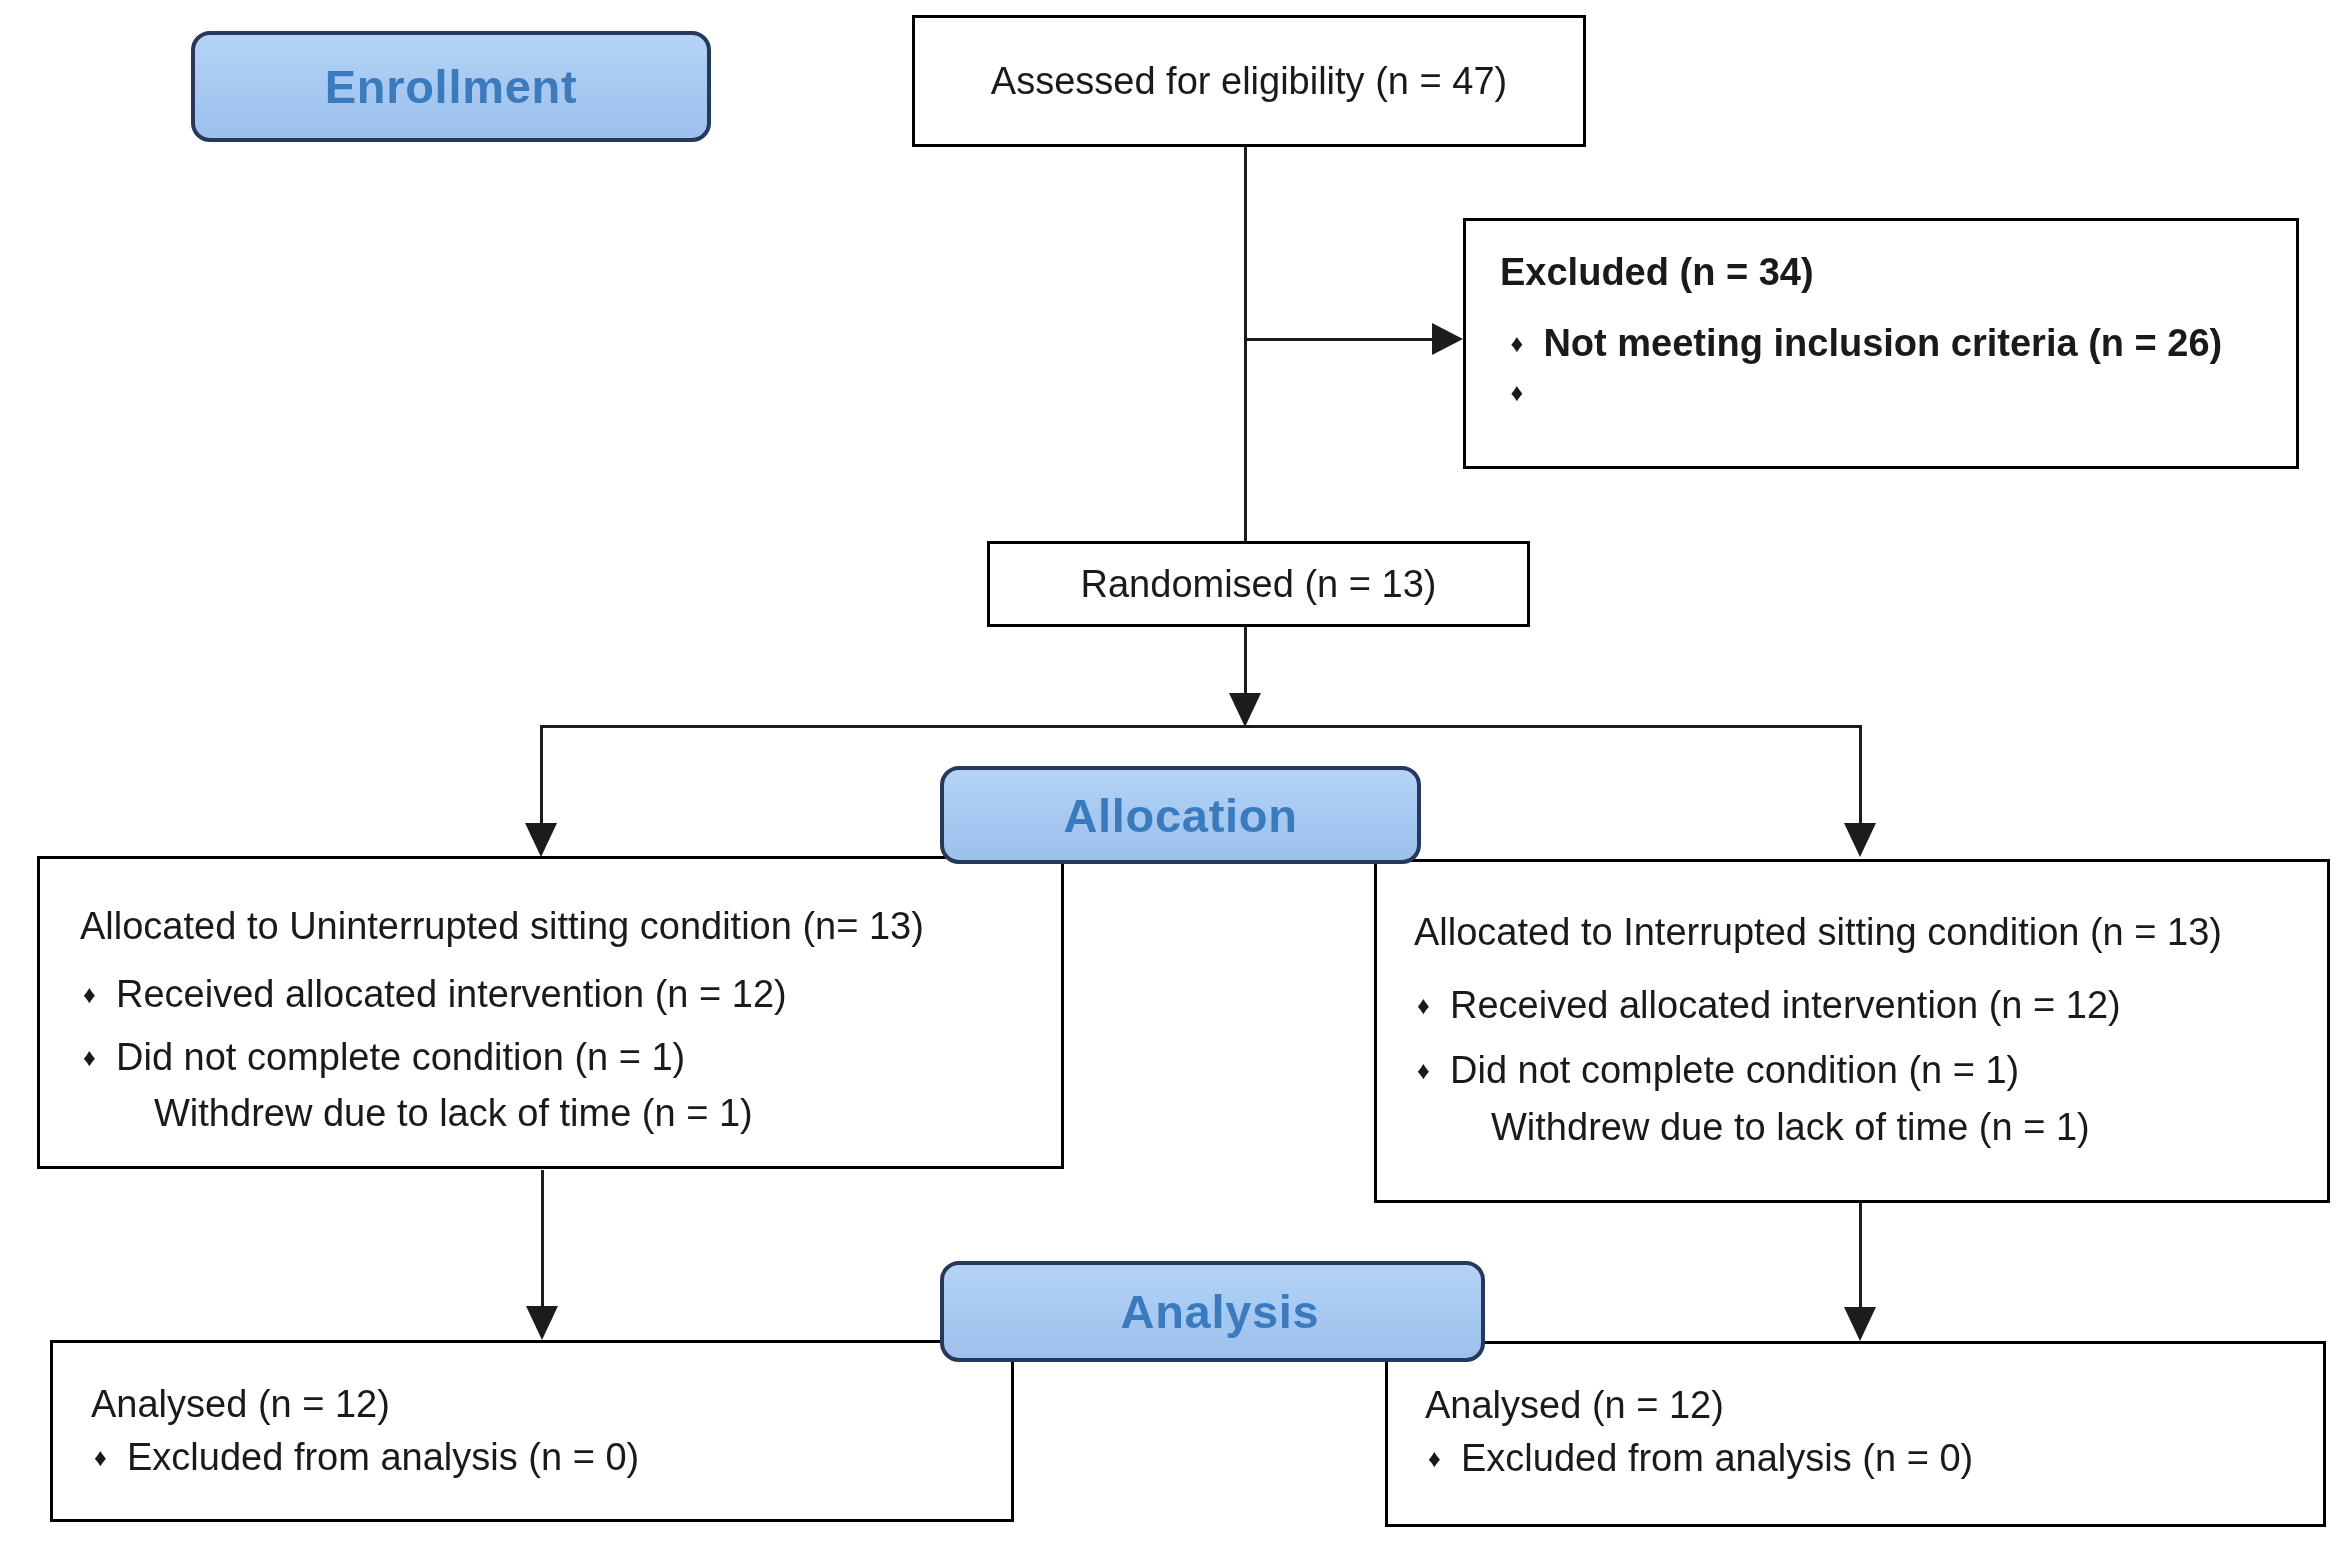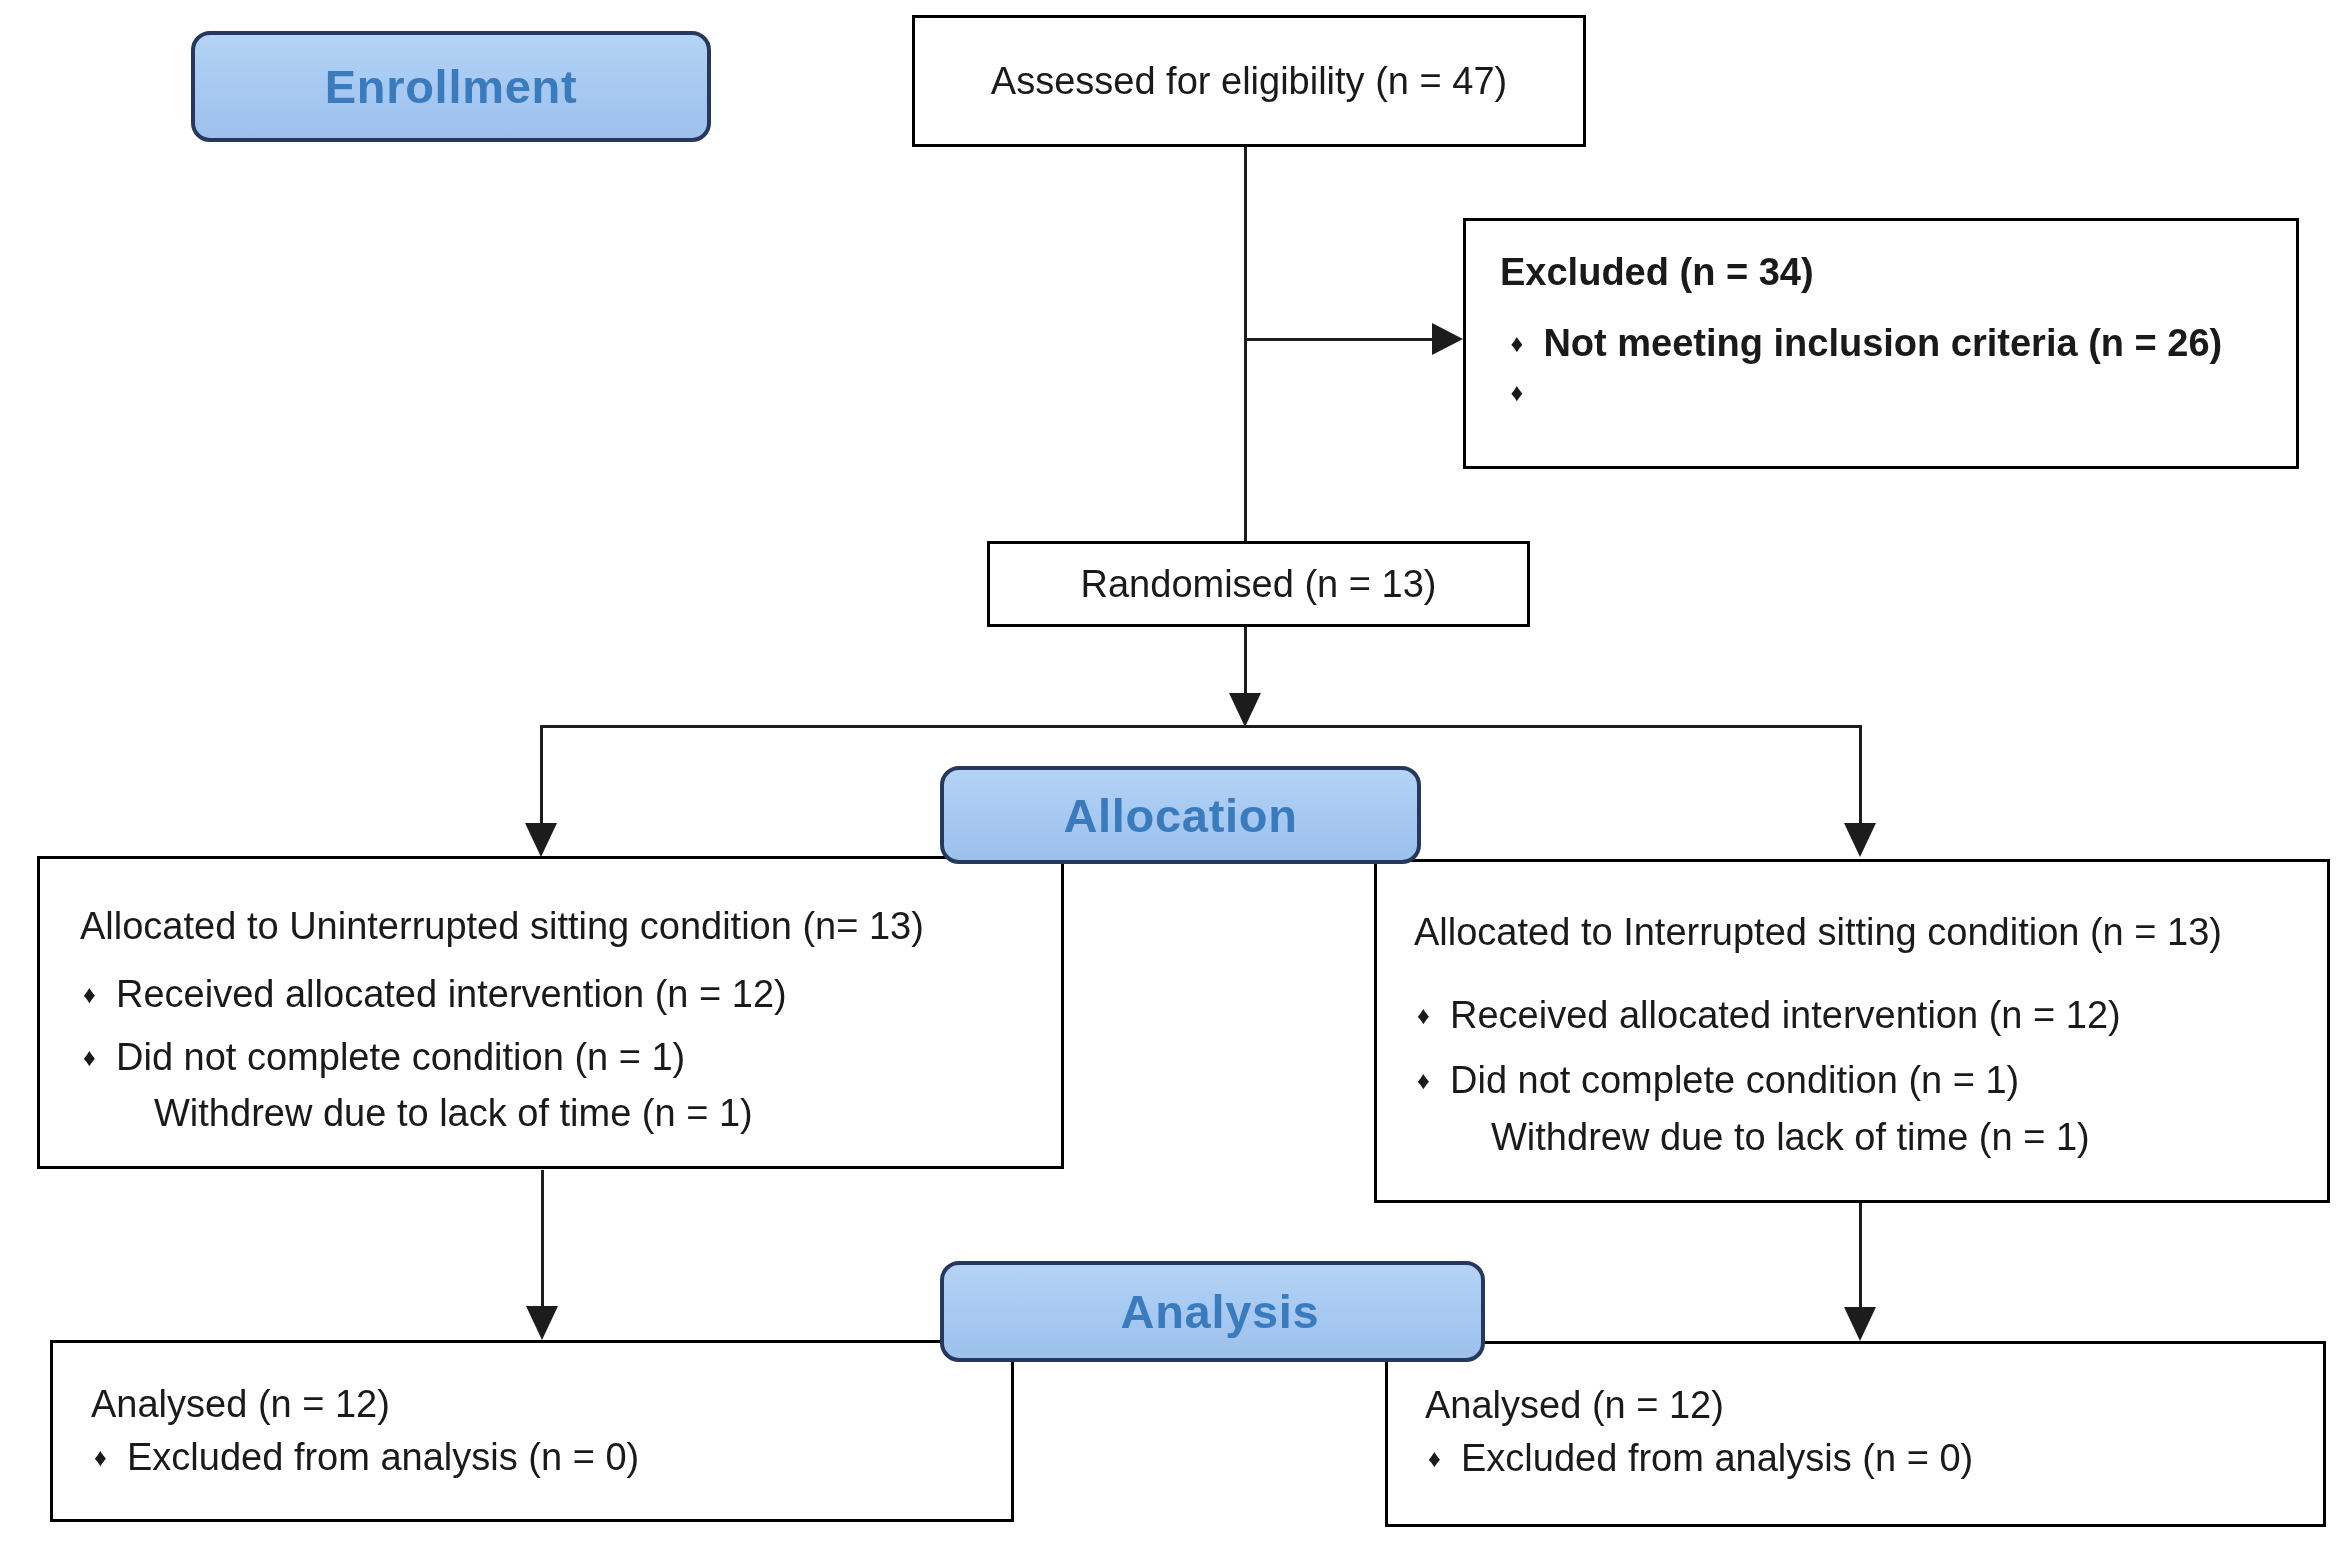--- a/index.html
+++ b/index.html
@@ -125,21 +125,21 @@
       <div class="brow" style="margin-left:3px;margin-bottom:9px;">
         <span class="dia">♦</span>
         <span>Did not complete condition (n = 1)</span>
       </div>
       <span class="subnote" style="margin-left:74px;">Withdrew due to lack of time (n = 1)</span>
     </div>
   </div>
 
   <div class="box" style="left:1374px;top:859px;width:956px;height:344px;">
     <div class="content" style="padding:47px 15px 0 37px;">
-      <div style="margin-bottom:36px;">Allocated to Interrupted sitting condition (n = 13)</div>
+      <div style="margin-bottom:26px;">Allocated to Interrupted sitting condition (n = 13)</div>
       <div class="brow" style="margin-left:3px;margin-bottom:18px;">
         <span class="dia">♦</span>
         <span>Received allocated intervention (n = 12)</span>
       </div>
       <div class="brow" style="margin-left:3px;margin-bottom:10.4px;">
         <span class="dia">♦</span>
         <span>Did not complete condition (n = 1)</span>
       </div>
       <span class="subnote" style="margin-left:77px;">Withdrew due to lack of time (n = 1)</span>
     </div>

